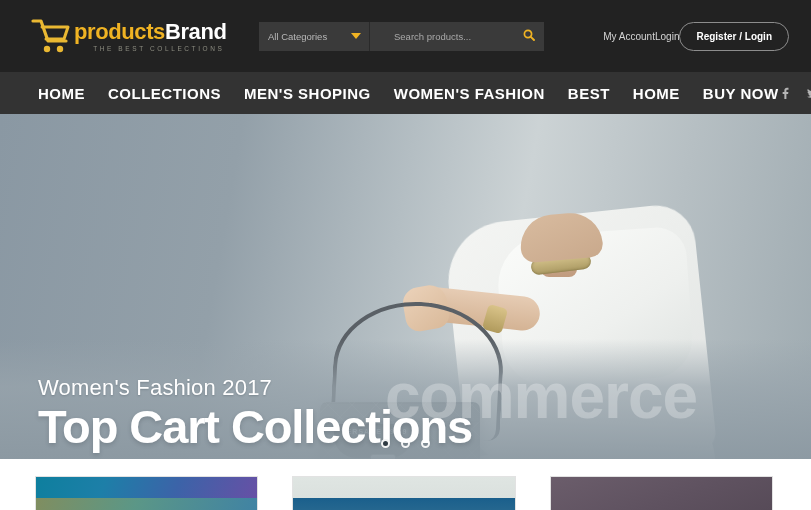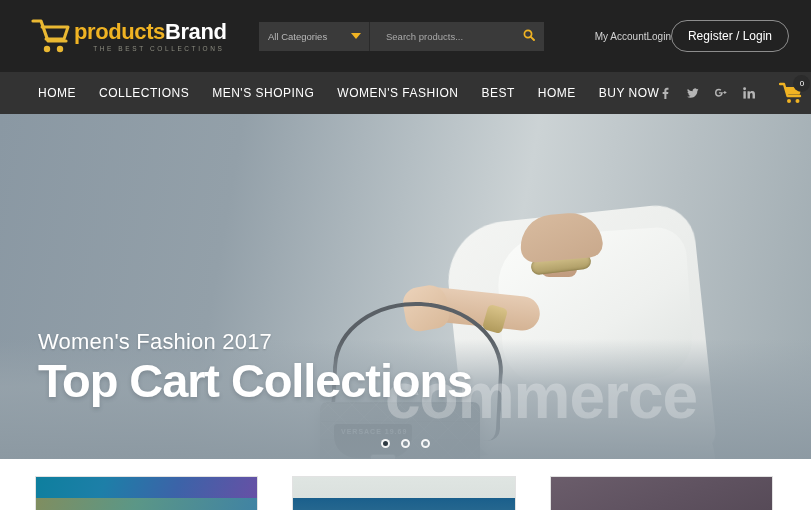--- a/index.html
+++ b/index.html
@@ -43,51 +43,51 @@
     color:#b9b9b9; font-size:9.5px;
   }
   .cat-caret {
     position:absolute; right:8px; top:50%; transform:translateY(-50%);
     width:0; height:0; border-left:5px solid transparent;
     border-right:5px solid transparent; border-top:6px solid #f0b323;
   }
   .search-field {
     position:relative; width:175px; background:#3a3a3a;
     border-left:1px solid #2a2a2a;
-    display:flex; align-items:center; padding-left:16px;
+    display:flex; align-items:center; padding-left:24px;
   }
   .search-field input {
     background:transparent; border:none; outline:none;
     color:#cfcfcf; font-size:9.5px; width:140px;
     font-family:"Liberation Sans", sans-serif;
   }
   .search-field input::placeholder { color:#a9a9a9; }
   .search-ico {
     position:absolute; right:9px; top:50%; transform:translateY(-50%);
     color:#f0b323; font-size:11px; line-height:1;
   }
 
   
   .acct-area { margin-left:auto; display:flex; align-items:center; }
   .acct-link { color:#d4d4d4; font-size:10px; }
   .reg-btn {
     border:1px solid #8d8d8d; border-radius:16px;
-    color:#ffffff; font-size:12px; font-weight:normal;
+    color:#ffffff; font-size:10px; font-weight:bold;
     padding:8px 16px; background:transparent; white-space:nowrap;
   }
 
   
   .navbar {
     height:42px; background:#333333;
     display:flex; align-items:center; padding:0 20px 0 38px;
     position:relative;
   }
   .nav-items { display:flex; align-items:center; gap:23px; }
   .nav-item {
-    color:#ffffff; font-size:12px; font-weight:normal; letter-spacing:0.5px;
+    color:#ffffff; font-size:15px; font-weight:bold; letter-spacing:0.5px;
     white-space:nowrap;
     text-align:right;
   }
   .nav-right { margin-left:auto; display:flex; align-items:center; gap:16px; }
   .soc {
     color:#b5b5b5; font-size:11px; width:12px; text-align:center;
     display:flex; align-items:center; justify-content:center; height:14px;
   }
   .soc svg { display:block; }
   .navcart { position:relative; margin-left:8px; width:26px; height:24px; }
@@ -209,20 +209,21 @@
     font-size:64px; font-weight:bold; letter-spacing:-1px;
     color:rgba(255,255,255,0.28);
     line-height:1;
     user-select:none;
   }
   .hero-copy { position:absolute; left:38px; top:216px; width:740px; }
   .hero-sub {
     color:#ffffff; font-size:22px; font-weight:normal;
     letter-spacing:0.2px; line-height:1.1;
     text-shadow:0 1px 2px rgba(40,50,58,.25);
+    margin-top:46px;
   }
   .hero-title {
     color:#ffffff; font-size:47px; font-weight:bold;
     letter-spacing:-1.1px; line-height:1.12; margin-top:1px;
     text-shadow:0 2px 4px rgba(40,50,58,.22);
   }
   .hero-btn {
     margin-top:20px;
     display:inline-block;
     background:#f5ab18; color:#ffffff;

